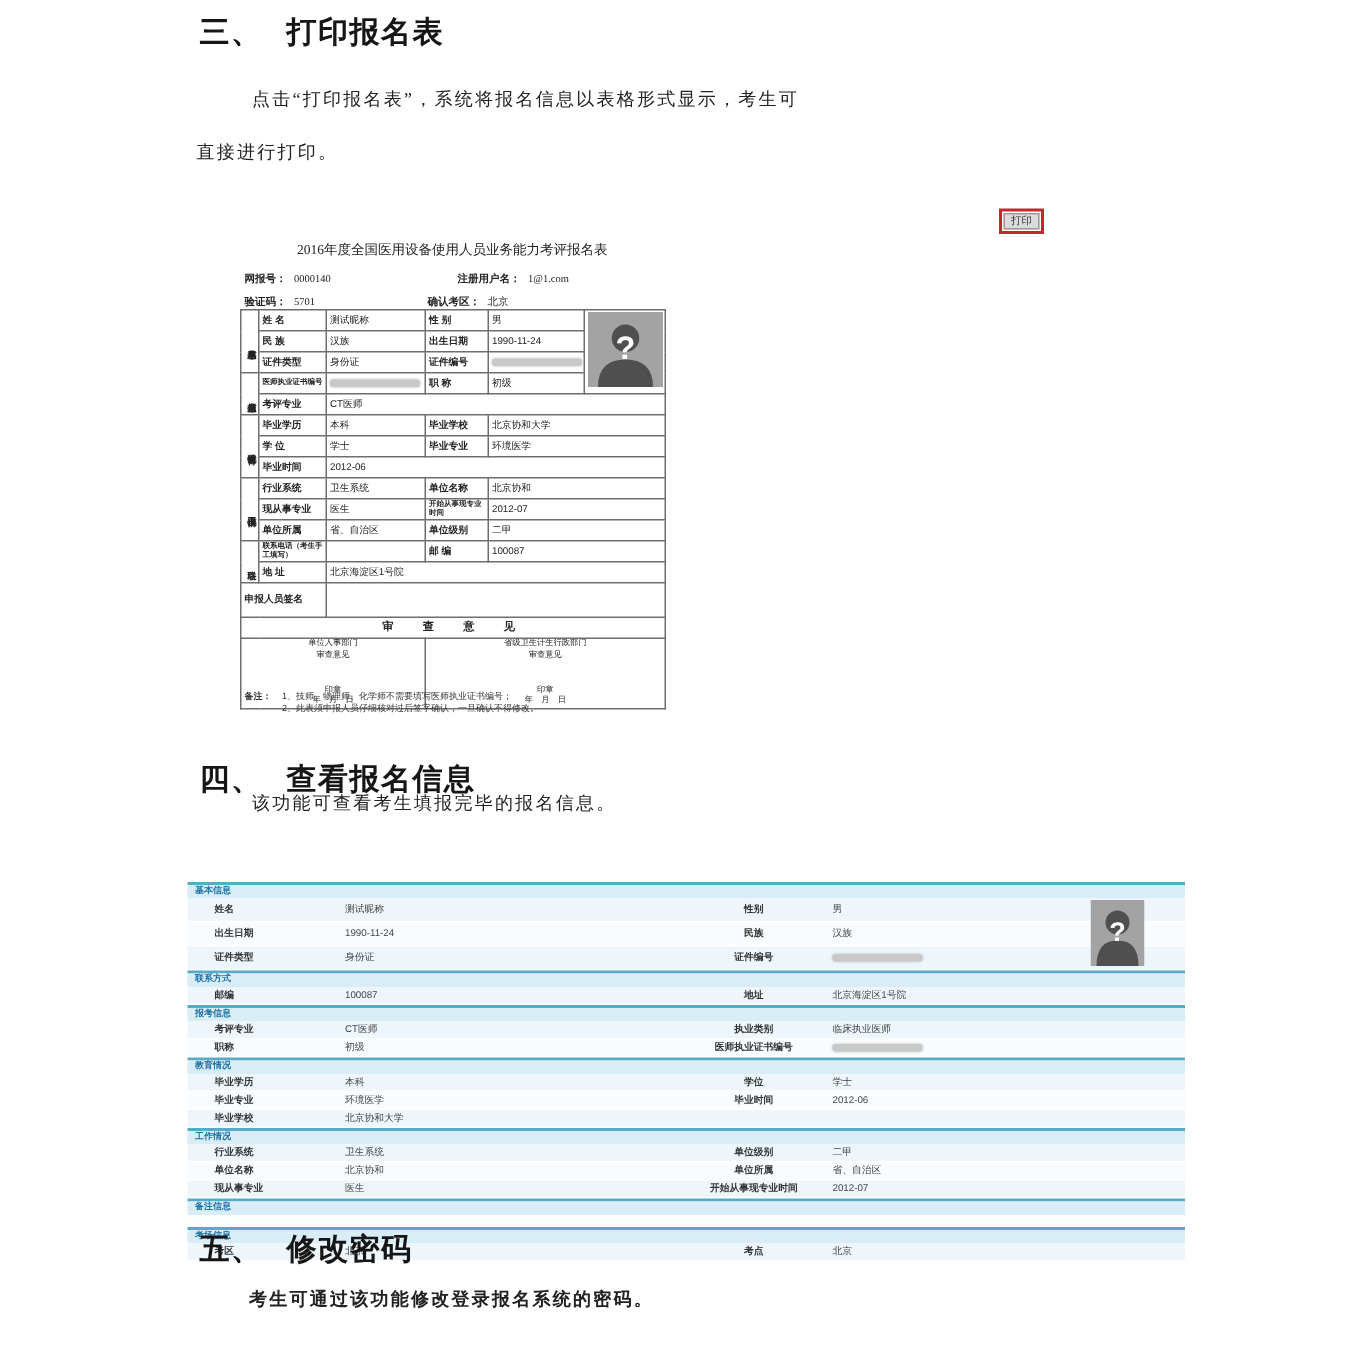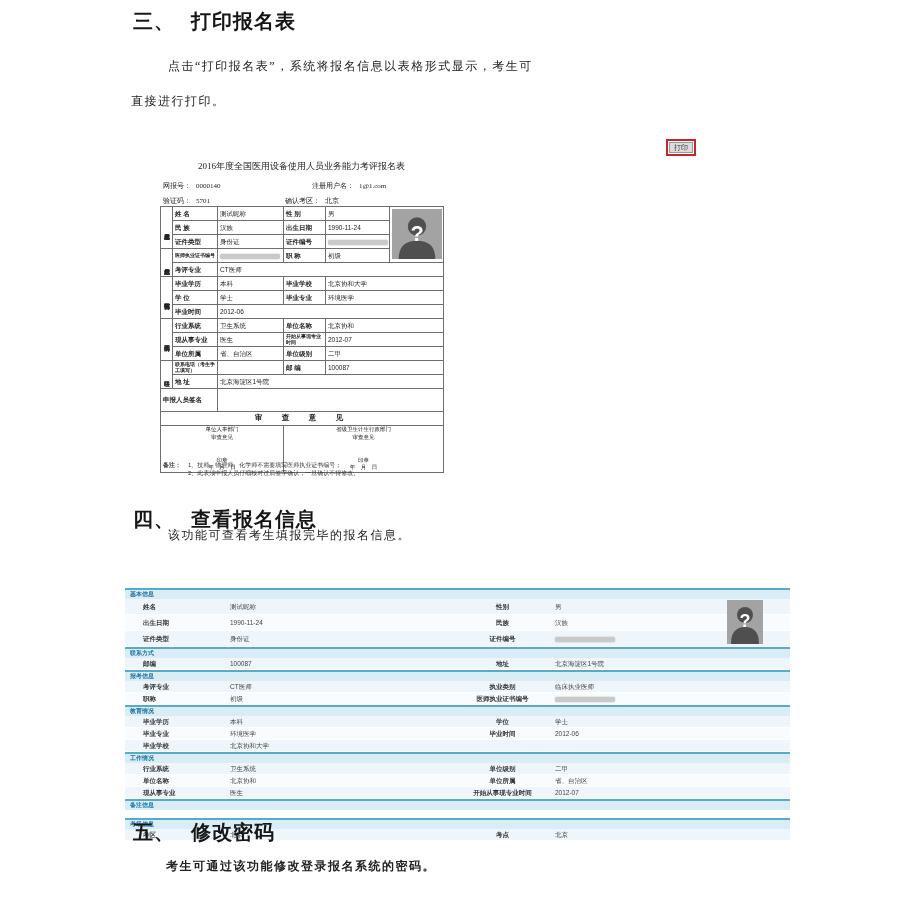--- a/index.html
+++ b/index.html
@@ -22,21 +22,21 @@
   }
   .print-btn .inner{
     background:#dcdcdc;border:1px solid #9a9a9a;font-family:"Liberation Sans",sans-serif;
     font-size:7px;line-height:9px;padding:0 4px;color:#333;white-space:nowrap;
   }
   .pf-title{
     position:absolute;left:160px;top:160px;width:283px;text-align:center;
     font-size:9px;font-weight:normal;color:#222;white-space:nowrap;
   }
   .pf-meta{position:absolute;font-size:7px;color:#222;white-space:nowrap;}
-  .pf-meta b{font-weight:normal;margin-right:5px;}
+  .pf-meta b{font-weight:bold;margin-right:5px;}
   .pf-table{
     position:absolute;left:160px;top:206px;width:283px;border-collapse:collapse;
     font-family:"Liberation Sans",sans-serif;table-layout:fixed;
   }
   .pf-table td{
     border:1px solid #6e6e6e;font-size:6.5px;line-height:1.15;padding:0 2px;
     height:13px;color:#222;overflow:hidden;
   }
   .pf-table td.grp{
     writing-mode:vertical-lr;text-orientation:upright;text-align:center;
@@ -82,21 +82,21 @@
 
 <div class="print-btn">
   <div class="inner">打印</div>
 </div>
 
 <div class="pf-title">2016年度全国医用设备使用人员业务能力考评报名表</div>
 
 <div class="pf-meta" style="left:163px;top:181px;">
   <b>网报号：</b><span>0000140</span>
 </div>
-<div class="pf-meta" style="left:292px;top:181px;padding-left:20px;">
+<div class="pf-meta" style="left:285px;top:181px;padding-left:20px;">
   <b>注册用户名：</b><span>1@1.com</span>
 </div>
 <div class="pf-meta" style="left:163px;top:196px;">
   <b>验证码：</b><span>5701</span>
 </div>
 <div class="pf-meta" style="left:285px;top:196px;">
   <b>确认考区：</b><span>北京</span>
 </div>
 
 <table class="pf-table">

